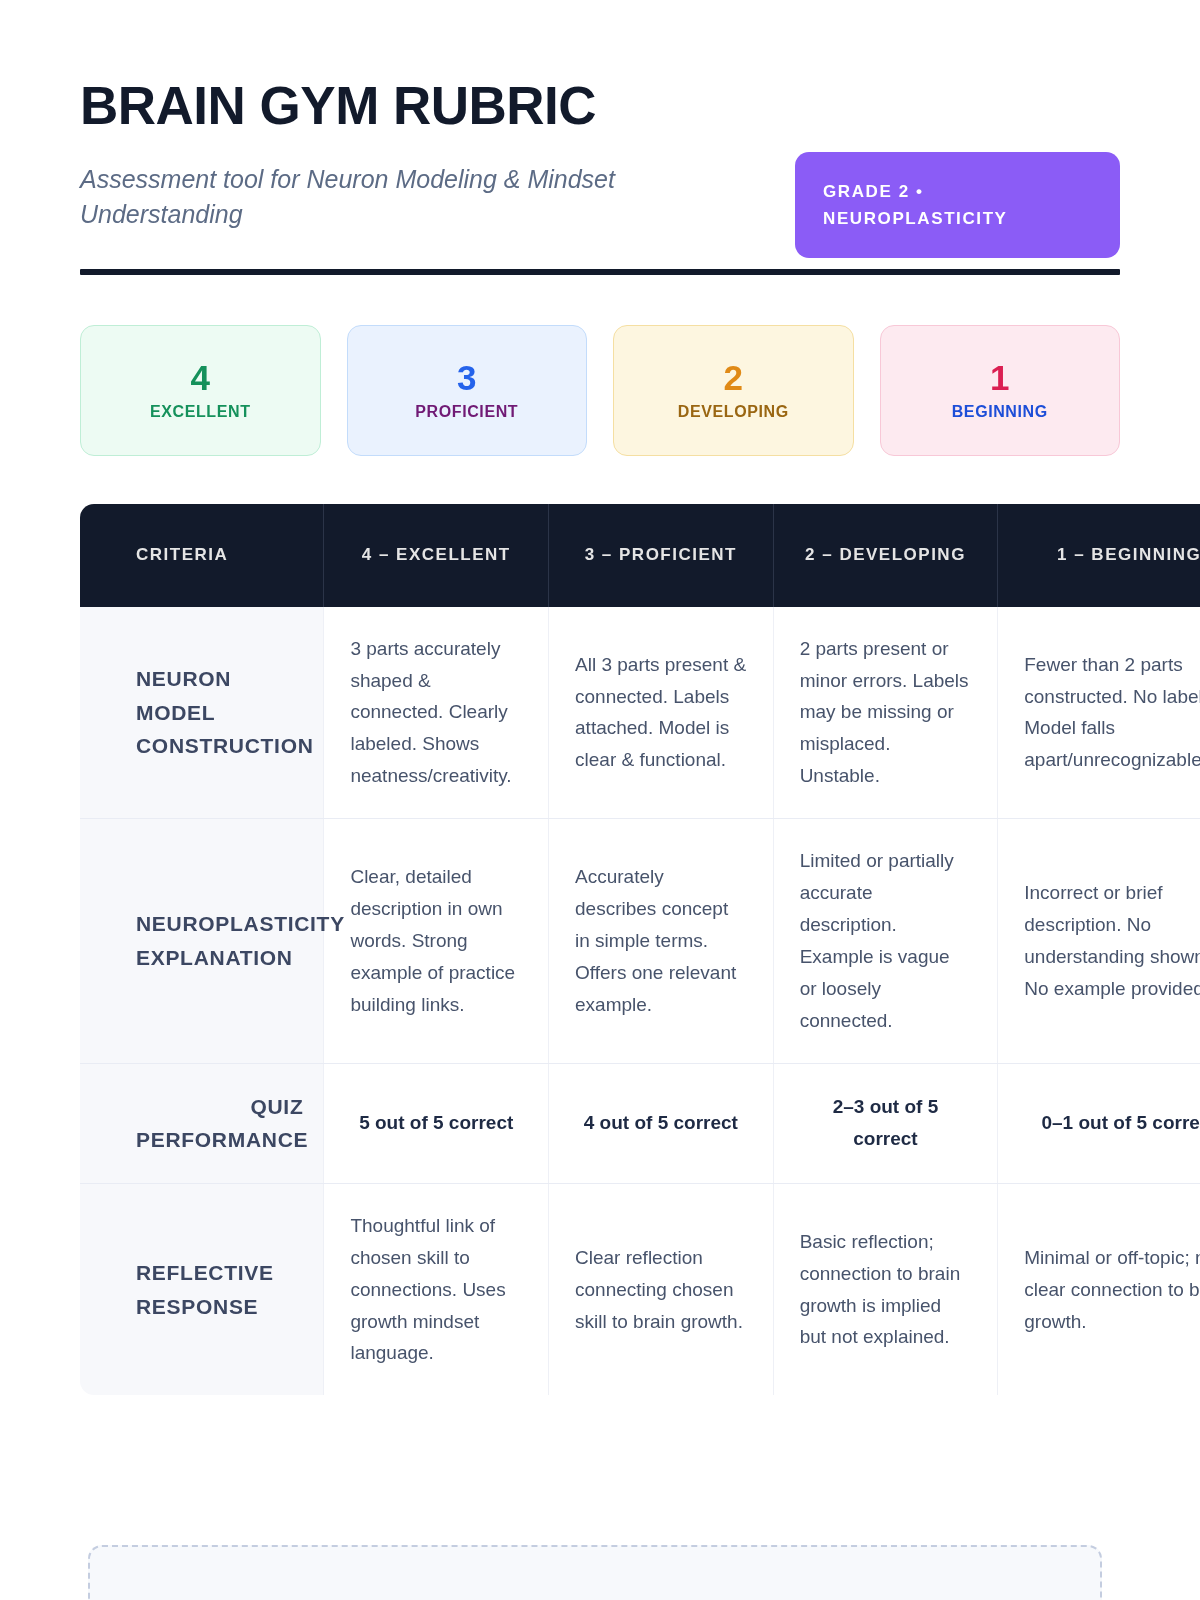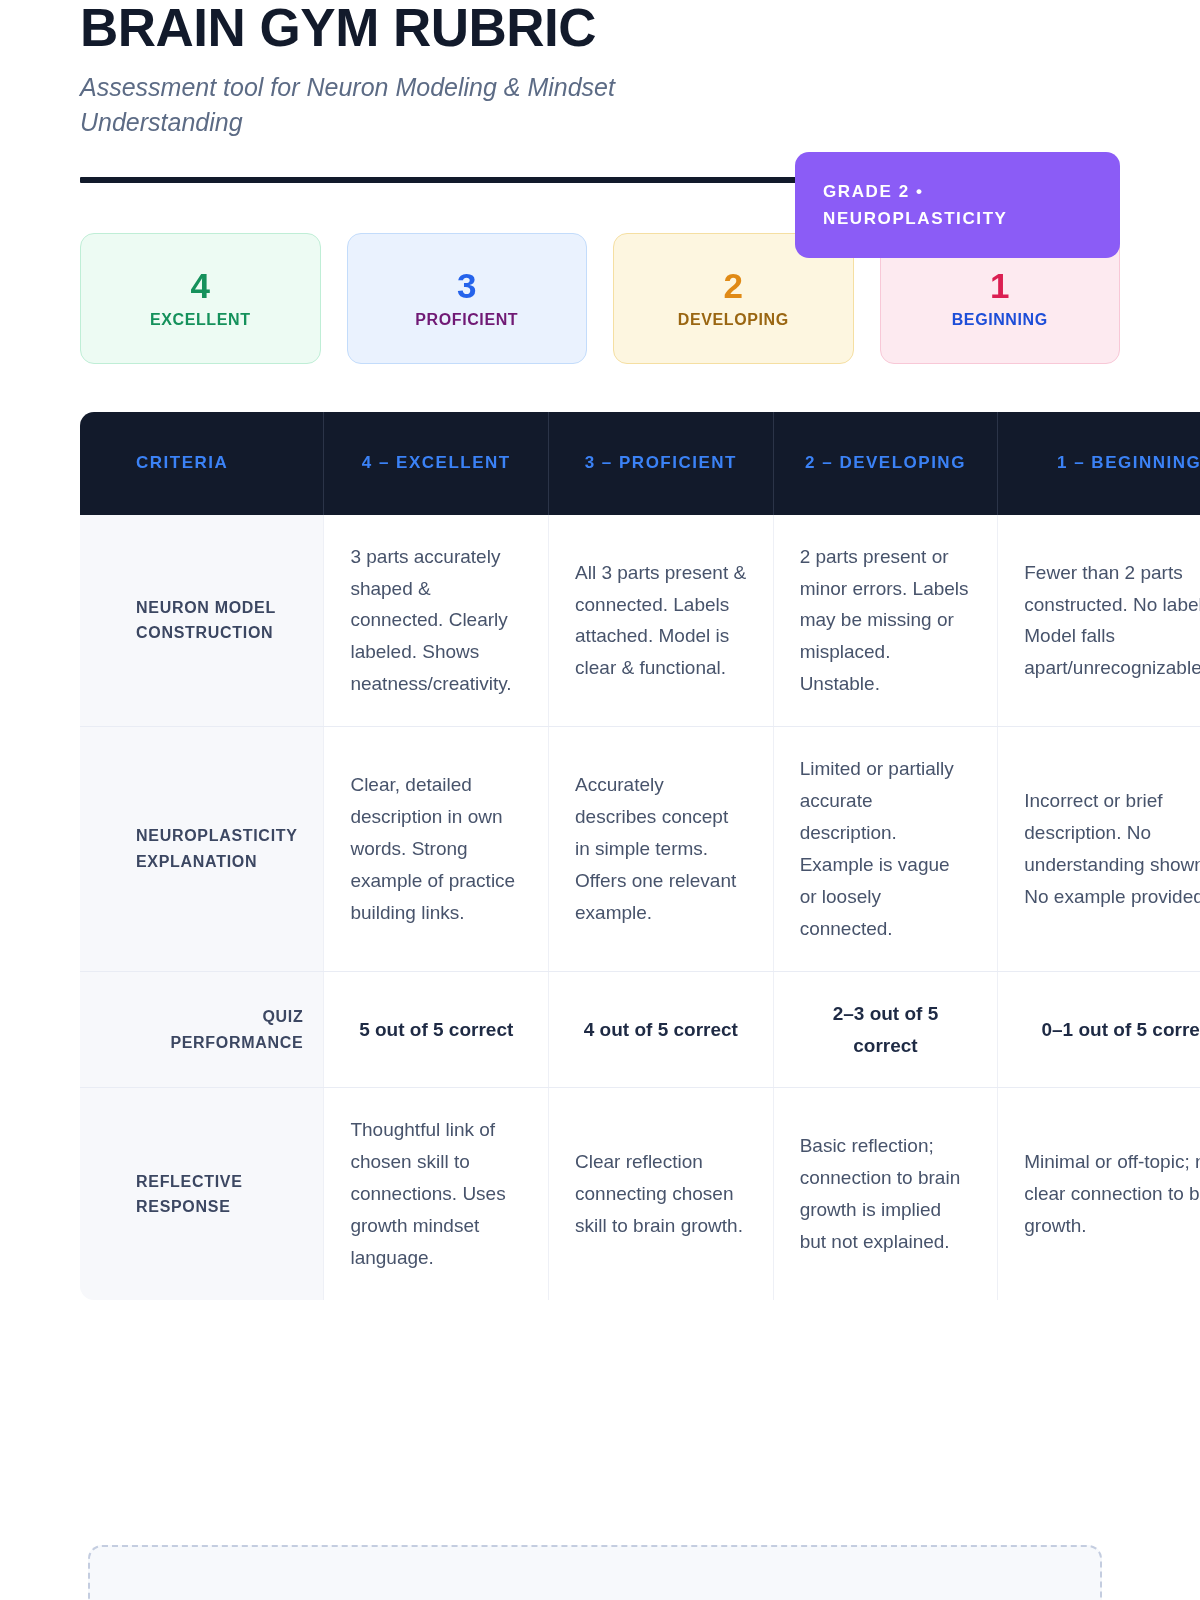--- a/index.html
+++ b/index.html
@@ -14,33 +14,33 @@
 
   .page {
     width: 1200px;
     height: 1600px;
     position: relative;
     padding: 0 80px;
     overflow: hidden;
   }
 
   
-  .header-zone { position: relative; }
+  .header-zone { padding-top: 78px; position: relative; }
 
   .doc-title {
     font-size: 53px;
     font-weight: 800;
     letter-spacing: -0.5px;
     color: #121a2b;
     line-height: 1.05;
     text-transform: uppercase;
   }
 
   .doc-subtitle {
-    margin-top: 14px;
+    margin-top: 28px;
     font-size: 25px;
     font-style: italic;
     font-weight: 500;
     line-height: 1.42;
     color: #5c6b85;
     max-width: 690px;
   }
 
   .grade-badge {
     position: absolute;
@@ -107,21 +107,21 @@
   }
 
   .rt { width: 1180px; border-collapse: collapse; table-layout: fixed; }
 
   .rt col.c-crit { width: 240px; }
   .rt col.c-lvl  { width: 221px; }
   .rt col.c-last { width: 258px; }
 
   .rt thead th {
     background: #121a2b;
-    color: #3b82f6;
+    color: #e5e5e5;
     font-size: 17px;
     font-weight: 800;
     letter-spacing: 1.5px;
     line-height: 1.55;
     text-transform: uppercase;
     padding: 30px 16px;
     height: 103px;
     vertical-align: middle;
     text-align: center;
     border-right: 1px solid #2b3448;
@@ -136,21 +136,21 @@
     font-size: 19px;
     line-height: 1.68;
     color: #47536b;
     vertical-align: middle;
   }
   .rt tbody tr:last-child td { border-bottom: none; }
   .rt tbody td:last-child { border-right: none; }
 
   .rt tbody td.crit-cell {
     background: #f7f8fb;
-    font-size: 16px;
+    font-size: 21px;
     font-weight: 800;
     letter-spacing: 0.7px;
     line-height: 1.6;
     color: #3c4762;
     text-transform: uppercase;
     padding-left: 56px;
     padding-right: 20px;
   }
 
   .rt tbody tr.row-quiz td { text-align: center; font-weight: 700; color: #1e2a44; }

